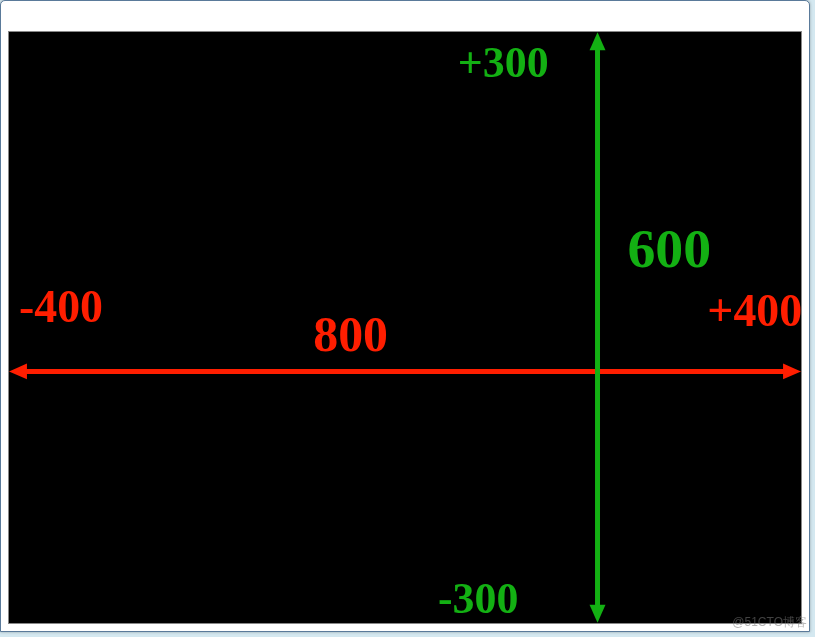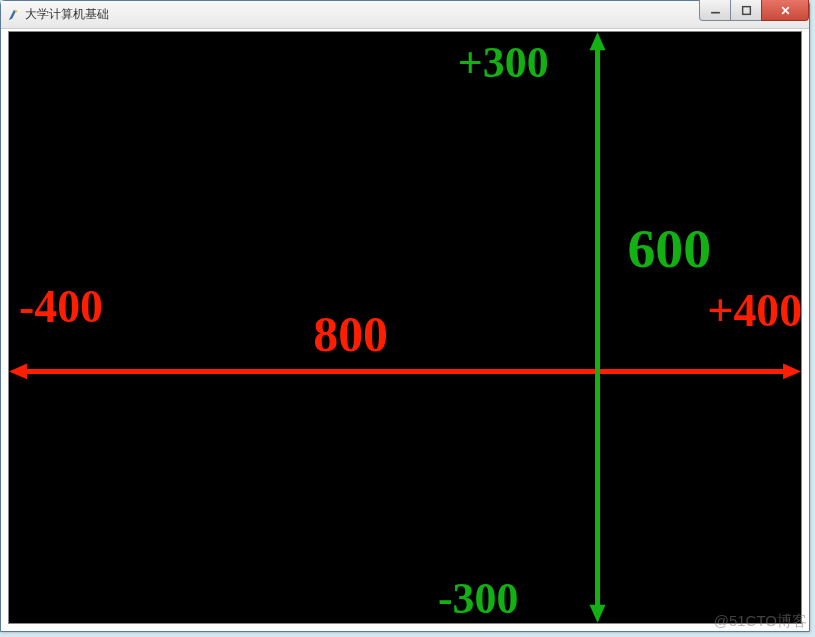--- a/index.html
+++ b/index.html
@@ -79,54 +79,30 @@
     }
     .canvas-svg {
       width: 100%;
       height: 100%;
       display: block;
     }
     .watermark {
       position: absolute;
       right: 8px;
       bottom: 6px;
-      font-size: 15px;
+      font-size: 12px;
       color: rgba(120,120,120,0.55);
       font-family: Arial, sans-serif;
     }
     .hand { font-family: "Comic Sans MS", cursive; font-weight: bold; }
   </style>
 </head>
 <body>
 
 <div class="window">
-  <div class="titlebar">
-    <svg class="feather-icon" viewBox="0 0 16 16">
-      <path d="M2 14 L8 2 L10 4 L6 12 Z" fill="#3a6ea5"></path>
-      <path d="M8 2 L12 3 L10 6 Z" fill="#f0b030"></path>
-    </svg>
-    <span class="title-text">大学计算机基础</span>
-    <div class="win-buttons">
-      <div class="win-btn min">
-        <svg viewBox="0 0 10 10">
-            <line x1="1" y1="7" x2="9" y2="7" stroke="#444" stroke-width="1.5"></line>
-          </svg>
-      </div>
-      <div class="win-btn">
-        <svg viewBox="0 0 10 10">
-            <rect x="1.5" y="1.5" width="7" height="7" fill="none" stroke="#444" stroke-width="1.3"></rect>
-          </svg>
-      </div>
-      <div class="win-btn close">
-        <svg viewBox="0 0 10 10">
-            <path d="M2 2 L8 8 M8 2 L2 8" stroke="#fff" stroke-width="1.5"></path>
-          </svg>
-      </div>
-    </div>
-  </div>
 
   <div class="canvas-wrap">
     <svg class="canvas-svg" viewBox="0 0 794 592">
 
       <g>
         <line x1="8" y1="340" x2="786" y2="340" stroke="#ff1e00" stroke-width="5"></line>
         <polygon points="0,340 18,332 18,348" fill="#ff1e00"></polygon>
         <polygon points="794,340 776,332 776,348" fill="#ff1e00"></polygon>
       </g>
 

